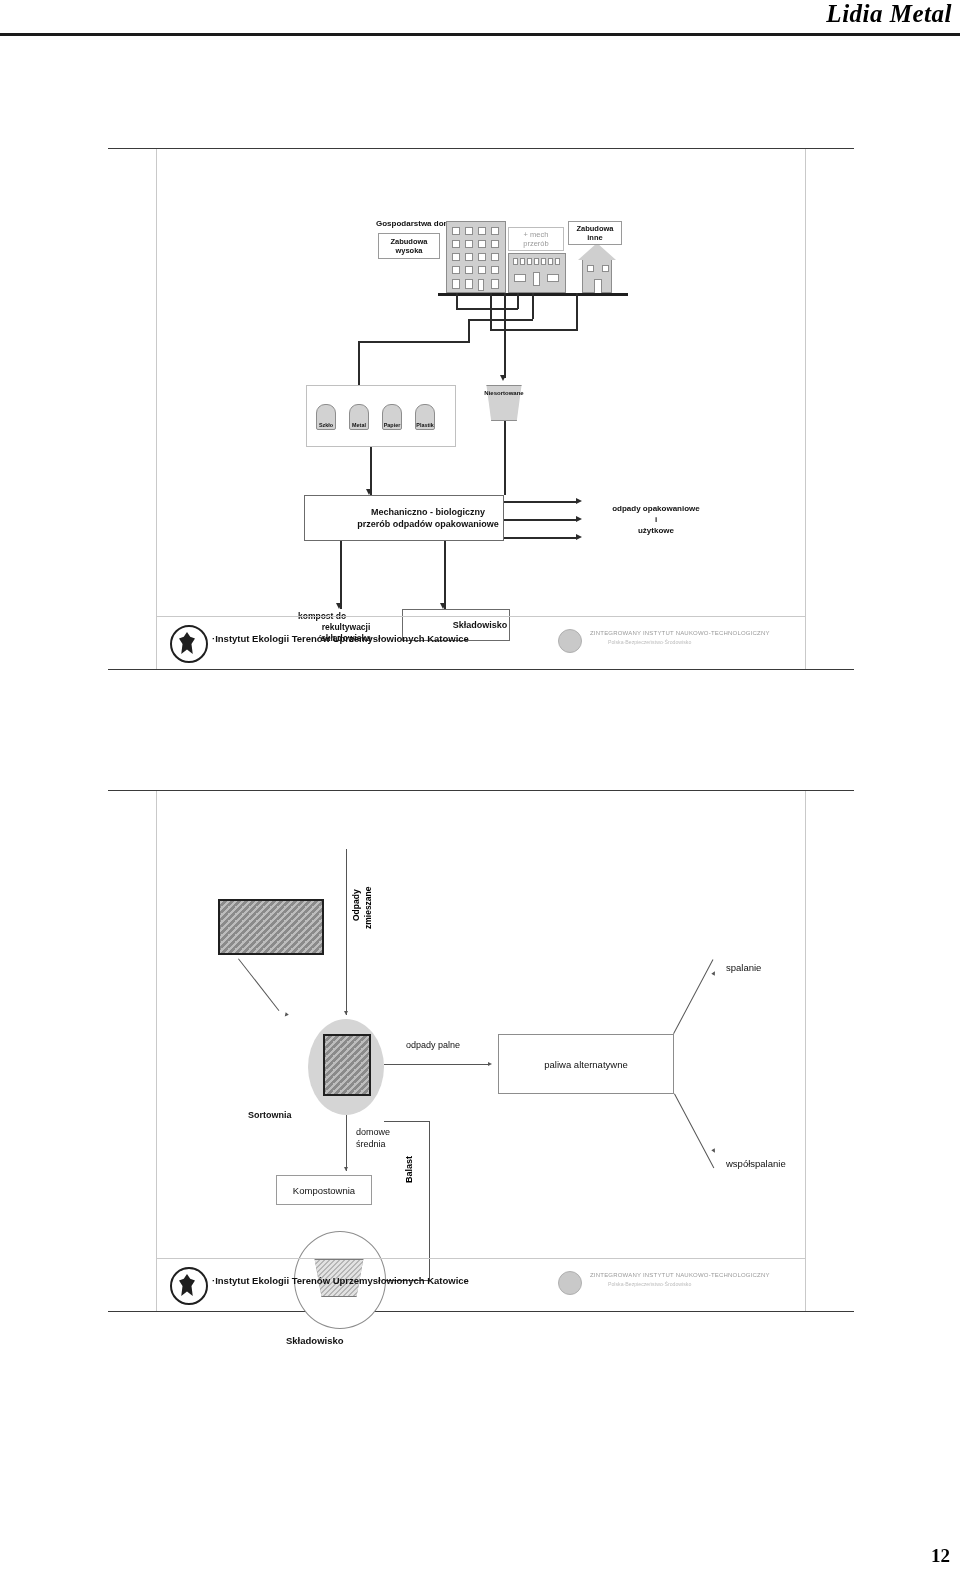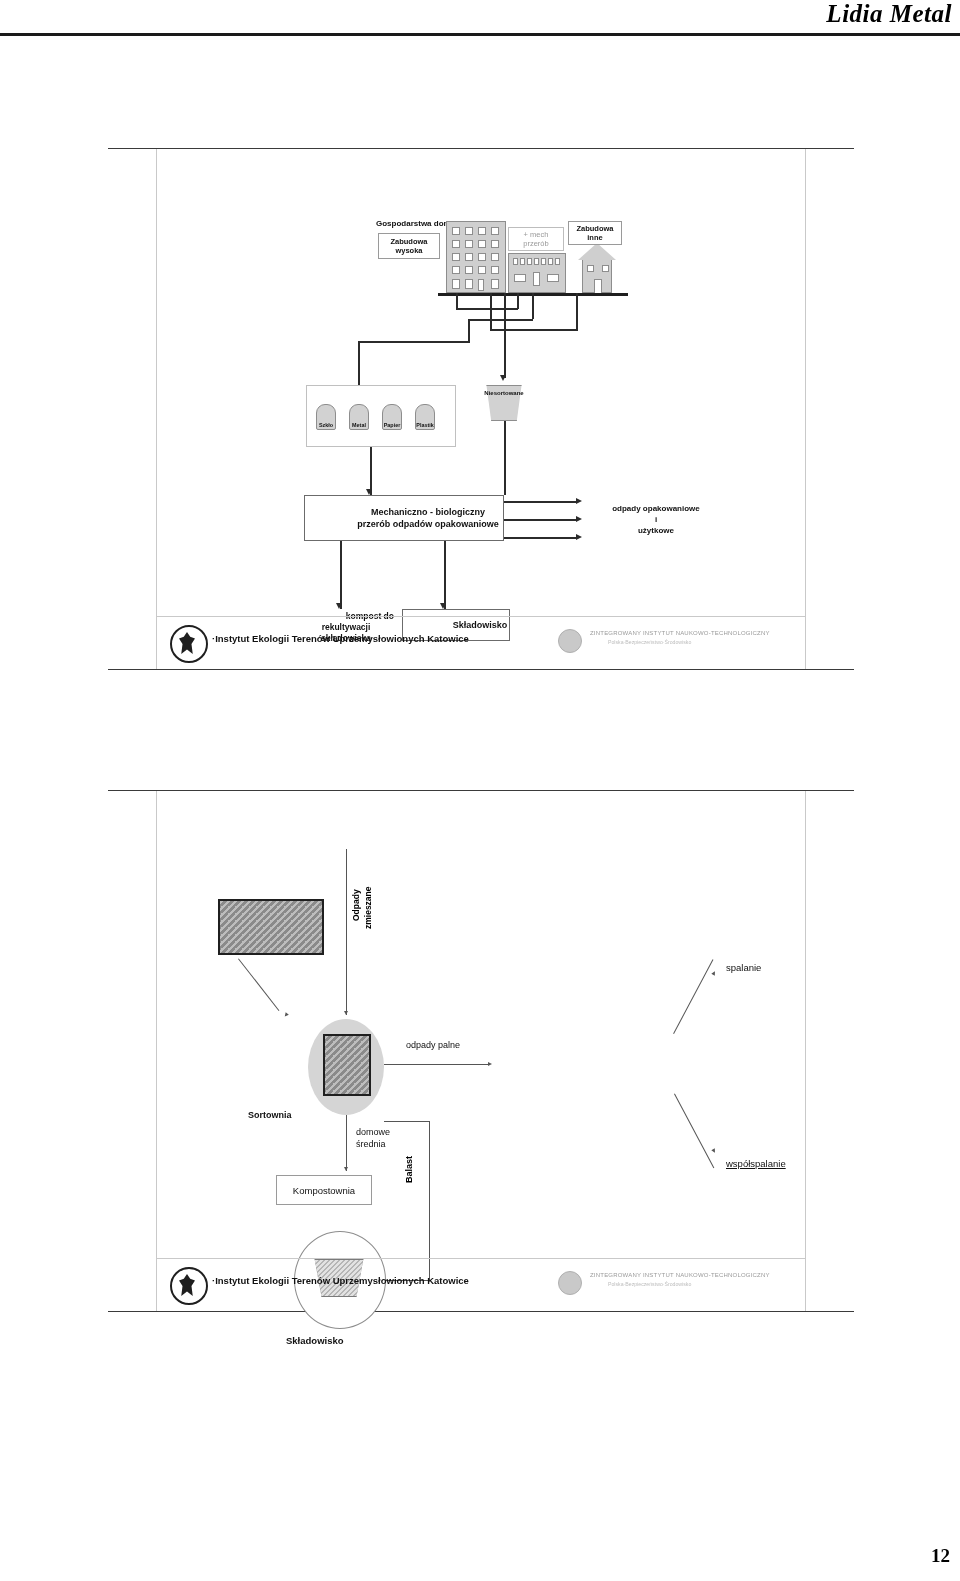--- a/index.html
+++ b/index.html
@@ -208,21 +208,21 @@
 
   <div class="lbl" style="left:478px;top:354px;width:140px;text-align:center;font-size:8px;line-height:11px;">odpady opakowaniowe</div>
   <div class="lbl" style="left:478px;top:365px;width:140px;text-align:center;font-size:8px;line-height:11px;">i</div>
   <div class="lbl" style="left:478px;top:376px;width:140px;text-align:center;font-size:8px;line-height:11px;">użytkowe</div>
 
   <div class="ln thick v" style="left:232px;top:392px;height:68px;"></div>
   <div class="arw-d" style="left:228px;top:454px;"></div>
   <div class="ln thick v" style="left:336px;top:392px;height:68px;"></div>
   <div class="arw-d" style="left:332px;top:454px;"></div>
 
-  <div class="lbl" style="left:190px;top:462px;width:96px;text-align:right;font-size:8.5px;line-height:11px;">kompost do</div>
+  <div class="lbl" style="left:190px;top:462px;width:96px;text-align:left;font-size:8.5px;line-height:11px;">kompost do</div>
   <div class="lbl" style="left:190px;top:473px;width:96px;text-align:center;font-size:8.5px;line-height:11px;">rekultywacji</div>
   <div class="lbl" style="left:190px;top:484px;width:96px;text-align:center;font-size:8.5px;line-height:11px;">składowiska</div>
 
   <div class="box thick" style="left:294px;top:460px;width:108px;height:32px;font-size:9px;">Składowisko</div>
 
   <div class="footer">
     <div class="foot-logo"></div>
     <div class="foot-text">·Instytut Ekologii Terenów Uprzemysłowionych Katowice</div>
     <div class="foot-logo2"></div>
     <div class="foot-text2">ZINTEGROWANY INSTYTUT NAUKOWO-TECHNOLOGICZNY</div>
@@ -246,28 +246,29 @@
   <div class="arw-d-s" style="left:176px;top:222px;transform:rotate(38deg);"></div>
 
   <div class="oval" style="left:200px;top:228px;width:76px;height:96px;"></div>
   <div class="photo" style="left:215px;top:243px;width:48px;height:62px;"></div>
   <div class="lbl n" style="left:140px;top:320px;font-size:9px;font-weight:bold;">Sortownia</div>
 
   <div class="lbl n" style="left:298px;top:250px;font-size:9px;">odpady palne</div>
   <div class="ln h" style="left:276px;top:273px;width:106px;background:#555;"></div>
   <div class="arw-r-s" style="left:380px;top:270.5px;"></div>
 
+  <div class="box" style="left:390px;top:243px;width:176px;height:60px;font-weight:normal;font-size:9.5px;border-color:#8d8d8d;">paliwa alternatywne</div>
 
   <div class="ln" style="left:566px;top:243px;width:1.2px;height:84px;background:#555;transform:rotate(208deg);transform-origin:top left;"></div>
   <div class="arw-u-s" style="left:604px;top:180px;transform:rotate(28deg);"></div>
   <div class="lbl n" style="left:618px;top:172px;font-size:9.5px;">spalanie</div>
 
   <div class="ln" style="left:566px;top:303px;width:1.2px;height:84px;background:#555;transform:rotate(-28deg);transform-origin:top left;"></div>
   <div class="arw-d-s" style="left:604px;top:358px;transform:rotate(-28deg);"></div>
-  <div class="lbl n" style="left:618px;top:368px;font-size:9.5px;text-decoration:underline;">współspalanie</div>
+  <div class="lbl n" style="left:618px;top:368px;font-size:9.5px;">współspalanie</div>
 
   <div class="ln v" style="left:238px;top:324px;height:56px;background:#555;"></div>
   <div class="arw-d-s" style="left:235.5px;top:376px;"></div>
   <div class="lbl n" style="left:248px;top:336px;font-size:9px;line-height:11px;">domowe</div>
   <div class="lbl n" style="left:248px;top:348px;font-size:9px;line-height:11px;">średnia</div>
 
   <div class="box" style="left:168px;top:384px;width:96px;height:30px;font-weight:normal;font-size:9.5px;">Kompostownia</div>
 
   <div class="ln h" style="left:276px;top:330px;width:46px;background:#555;"></div>
   <div class="ln v" style="left:321px;top:330px;height:160px;background:#555;"></div>

